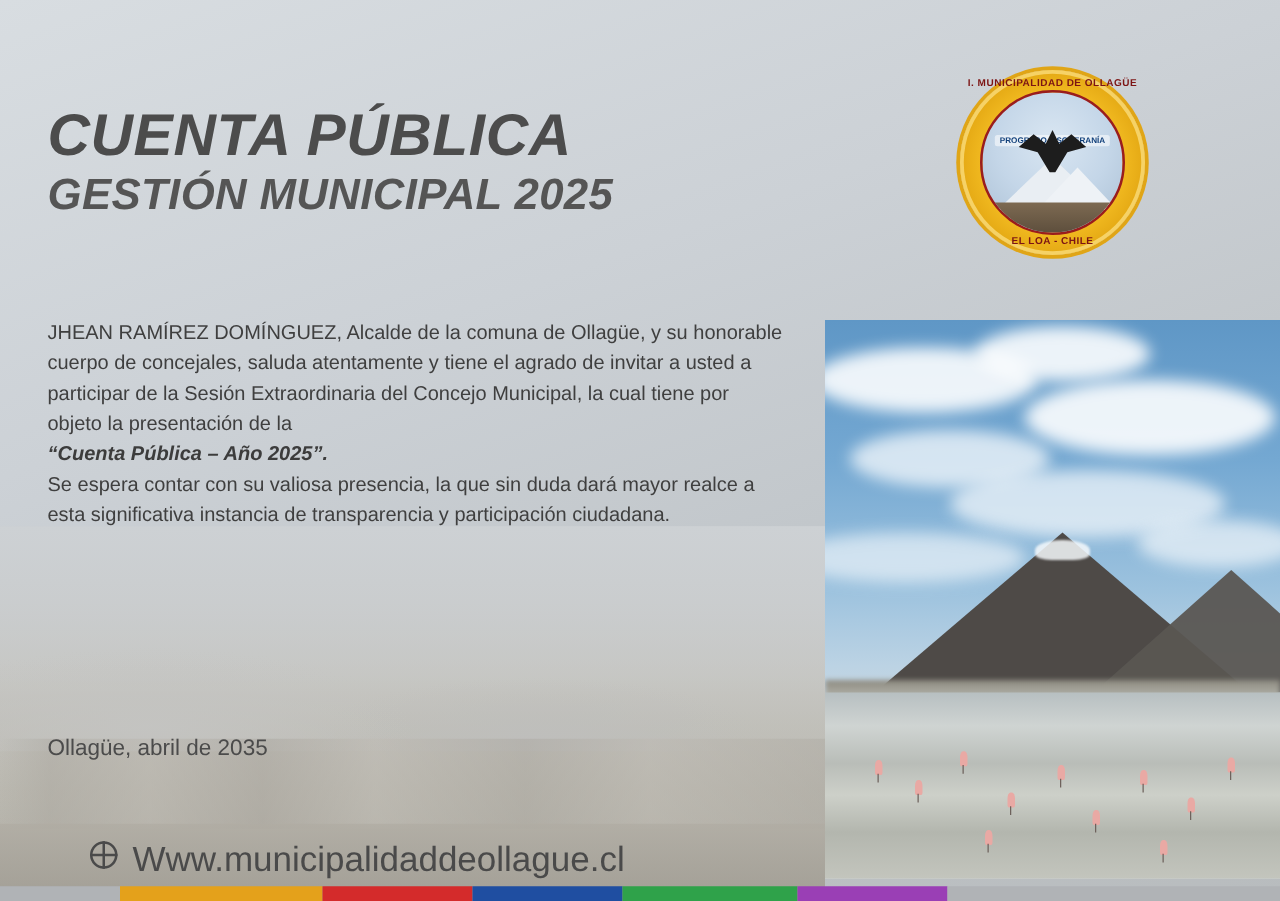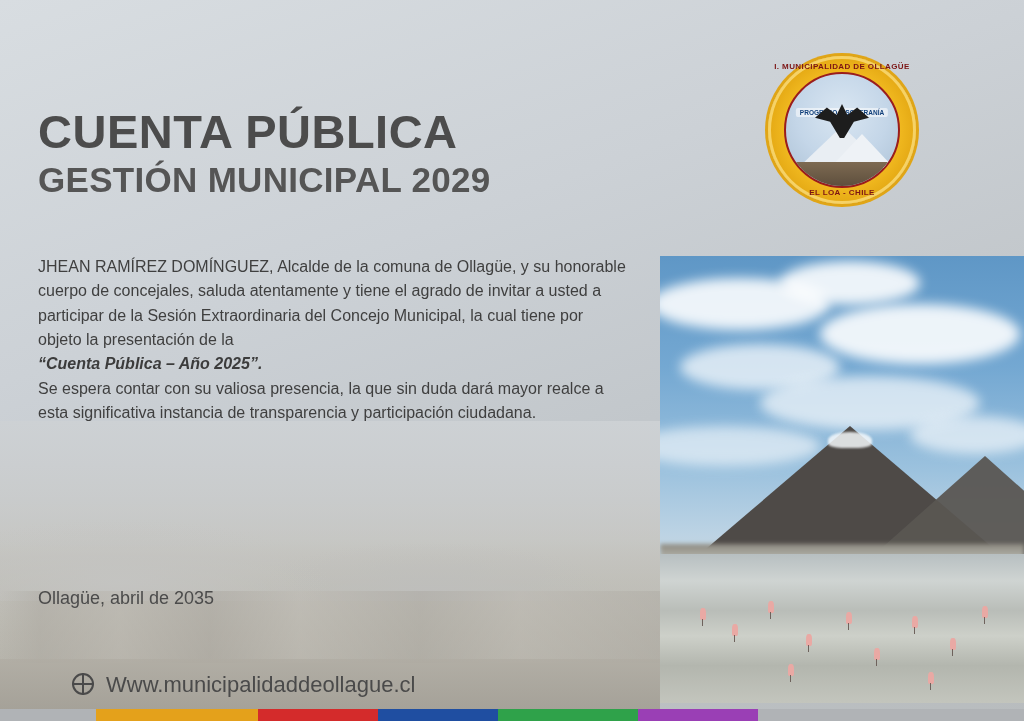--- a/index.html
+++ b/index.html
@@ -186,21 +186,21 @@
   .logo-banner {
     position: absolute;
     left: 50%; top: 34px; transform: translateX(-50%);
     font-size: 6.5px; font-weight: bold; color: #103f7a;
     background: rgba(255,255,255,.55);
     padding: 1px 4px; border-radius: 2px;
     line-height: 1.15; text-align: center; white-space: nowrap;
   }
 
   
-  .title-block { position: absolute; left: 38px; top: 108px; width: 600px; }
+  .title-block { position: absolute; left: 38px; top: 84px; width: 600px; font-style: italic; }
   .title-main {
     font-size: 47px; font-weight: bold; letter-spacing: 0.5px;
     color: #4c4c4c; line-height: 1.02;
   }
   .title-sub {
     margin-top: 6px;
     font-size: 35px; font-weight: bold; letter-spacing: 0.3px;
     color: #555555; line-height: 1.05;
   }
 
@@ -211,21 +211,21 @@
   .body-block p { margin-bottom: 0; }
   .quote { font-style: italic; font-weight: 700; color: #3c3c3c; }
   .strong { font-weight: bold; color: #333; }
   .place {
     position: absolute; left: 38px; top: 588px;
     font-size: 18px; color: #4b4b4b;
   }
 
   .site {
     position: absolute; left: 106px; top: 672px;
-    font-size: 22px; color: #4a4a4a;
+    font-size: 28px; color: #4a4a4a;
   }
   .globe {
     position: absolute; left: 72px; top: 673px;
     width: 22px; height: 22px;
     border: 2px solid #4a4a4a; border-radius: 50%;
   }
   .globe::before {
     content: ""; position: absolute; left: 50%; top: -2px;
     width: 0; height: 22px; border-left: 2px solid #4a4a4a;
     transform: translateX(-50%);
@@ -290,21 +290,21 @@
       <div class="logo-banner">PROGRESO Y
 SOBERANÍA</div>
       <div class="logo-bird"></div>
       <div class="logo-base"></div>
     </div>
     <div class="logo-arc-bottom">EL LOA - CHILE</div>
   </div>
 
   <div class="title-block">
     <div class="title-main">CUENTA PÚBLICA</div>
-    <div class="title-sub">GESTIÓN MUNICIPAL 2029</div>
+    <div class="title-sub">GESTIÓN MUNICIPAL 2025</div>
   </div>
 
   <div class="body-block">
     <p>JHEAN RAMÍREZ DOMÍNGUEZ, Alcalde de la comuna de Ollagüe, y su honorable cuerpo de concejales, saluda atentamente y tiene el agrado de invitar a usted a participar de la Sesión Extraordinaria del Concejo Municipal, la cual tiene por objeto la presentación de la</p>
     <p class="quote">“Cuenta Pública – Año 2025”.</p>
     <p>Se espera contar con su valiosa presencia, la que sin duda dará mayor realce a esta significativa instancia de transparencia y participación ciudadana.</p>
   </div>
 
   <div class="place">Ollagüe, abril de 2035</div>
 

